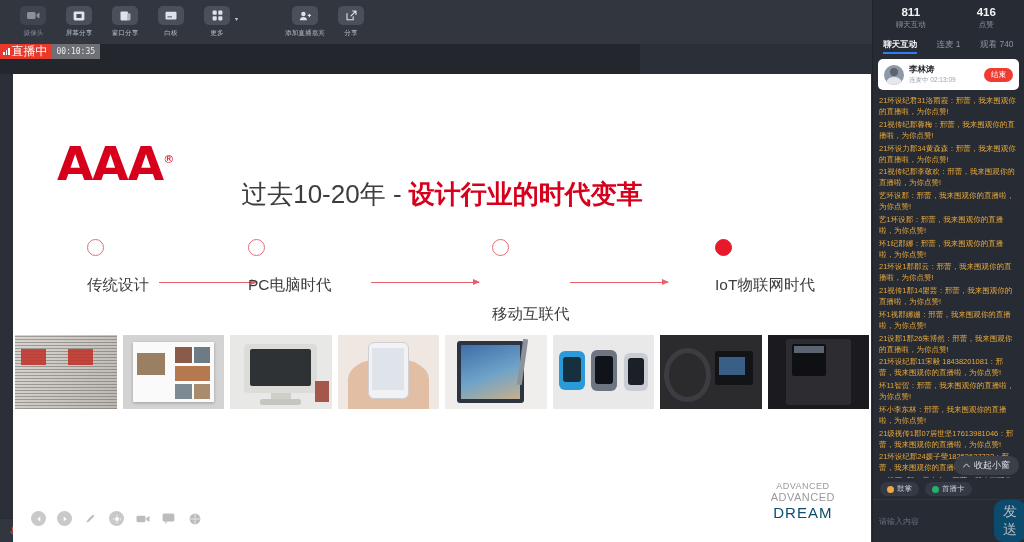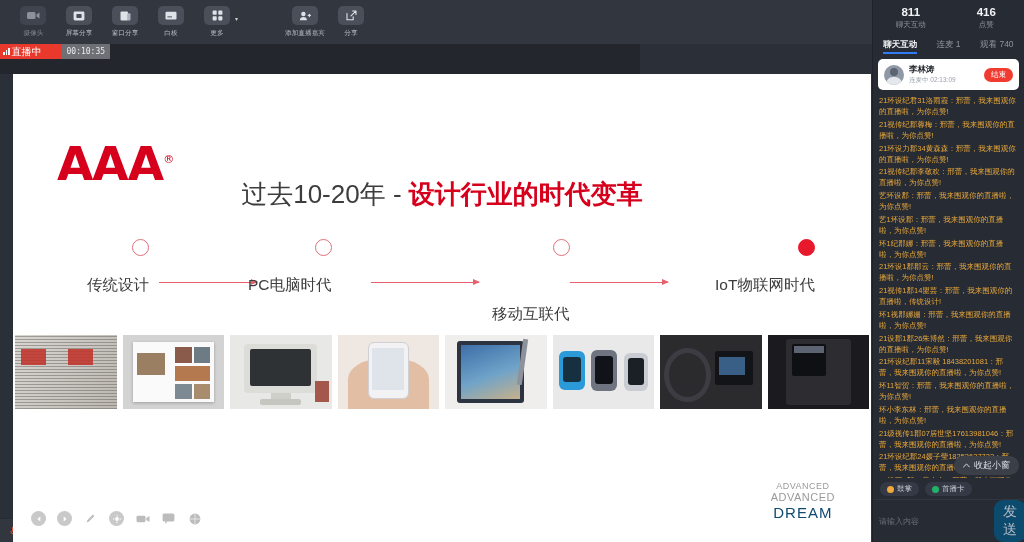--- a/index.html
+++ b/index.html
@@ -38,21 +38,21 @@
   }
   .pill.ghost{ background:#4a4f5a; color:#dfe2e8; }
   .pill.danger{ background:#f04a3f; color:#fff; }
 
   
   .stagewrap{ position:relative; flex:1 1 auto; background:#2b2f38; }
   .livebadge{
     position:absolute; left:0; top:0; z-index:6; display:flex; align-items:center; height:15px;
   }
   .livebadge .lb-red{
-    background:#e8392c; color:#fff; font-size:10px; height:15px; padding:0 20px 0 3px;
+    background:#e8392c; color:#fff; font-size:12px; height:15px; padding:0 4px 0 3px;
     display:flex; align-items:center; gap:2px;
   }
   .livebadge .lb-time{
     background:#6f7076; color:#e9eaee; font-size:8px; height:15px; padding:0 5px;
     display:flex; align-items:center; font-family:"DejaVu Sans Mono", monospace;
   }
   .bars{ display:flex; align-items:flex-end; gap:1px; height:7px; }
   .bars i{ width:1.5px; background:#fff; display:block; }
   .bars i:nth-child(1){height:3px} .bars i:nth-child(2){height:5px} .bars i:nth-child(3){height:7px}
 
@@ -68,21 +68,21 @@
   }
   .logo sup{ font-size:11px; vertical-align:super; font-weight:normal; }
   .slide-title{
     position:absolute; left:0; right:0; top:103px; text-align:center;
     font-size:26px; color:#3d3d3d; white-space:nowrap;
   }
   .slide-title b{ color:#d6001c; font-weight:bold; }
 
   
   .timeline{ position:absolute; left:0; right:0; top:165px; height:105px; }
-  .node{ position:absolute; display:flex; flex-direction:column; align-items:flex-end; }
+  .node{ position:absolute; display:flex; flex-direction:column; align-items:flex-start; }
   .dot{ width:17px; height:17px; border-radius:50%; border:1.6px solid #e0707a; background:#fff; }
   .dot.filled{ background:#e8192c; border-color:#e8192c; }
   .node .nlabel{ margin-top:19px; font-size:15.5px; color:#3d3d3d; white-space:nowrap; }
   .arrow{ position:absolute; top:43px; height:1px; background:#e8606b; }
   .arrow:after{
     content:""; position:absolute; right:-1px; top:-3px; width:0; height:0;
     border-left:7px solid #e8606b; border-top:3.5px solid transparent; border-bottom:3.5px solid transparent;
   }
 
   
@@ -506,21 +506,21 @@
 
     <div class="chat">
       <div class="msg">21环设纪君31洛雨霞：邢蕾，我来围观你的直播啦，为你点赞!</div>
       <div class="msg">21视传纪郡蓉梅：邢蕾，我来围观你的直播啦，为你点赞!</div>
       <div class="msg">21环设力郡34黄森森：邢蕾，我来围观你的直播啦，为你点赞!</div>
       <div class="msg">21视传纪郡李敬欢：邢蕾，我来围观你的直播啦，为你点赞!</div>
       <div class="msg">艺环设郡：邢蕾，我来围观你的直播啦，为你点赞!</div>
       <div class="msg">艺1环设郡：邢蕾，我来围观你的直播啦，为你点赞!</div>
       <div class="msg">环1纪郡娜：邢蕾，我来围观你的直播啦，为你点赞!</div>
       <div class="msg">21环设1郡郡云：邢蕾，我来围观你的直播啦，为你点赞!</div>
-      <div class="msg">21视传1郡14盟芸：邢蕾，我来围观你的直播啦，传统设计!</div>
+      <div class="msg">21视传1郡14盟芸：邢蕾，我来围观你的直播啦，为你点赞!</div>
       <div class="msg">环1视郡娜姗：邢蕾，我来围观你的直播啦，为你点赞!</div>
       <div class="msg">21设郡1郡26朱博然：邢蕾，我来围观你的直播啦，为你点赞!</div>
       <div class="msg">21环设纪郡11宋毅 18438201081：邢蕾，我来围观你的直播啦，为你点赞!</div>
       <div class="msg">环11智贺：邢蕾，我来围观你的直播啦，为你点赞!</div>
       <div class="msg">环小李东林：邢蕾，我来围观你的直播啦，为你点赞!</div>
       <div class="msg">21级视传1郡07居世坚17613981046：邢蕾，我来围观你的直播啦，为你点赞!</div>
       <div class="msg">21环设纪郡24媛子莹18253637732：邢蕾，我来围观你的直播啦，为你点赞!</div>
       <div class="msg">21设网1郡24黄志文：邢蕾，我来围观你的直播啦，为你点赞!</div>
     </div>
 

